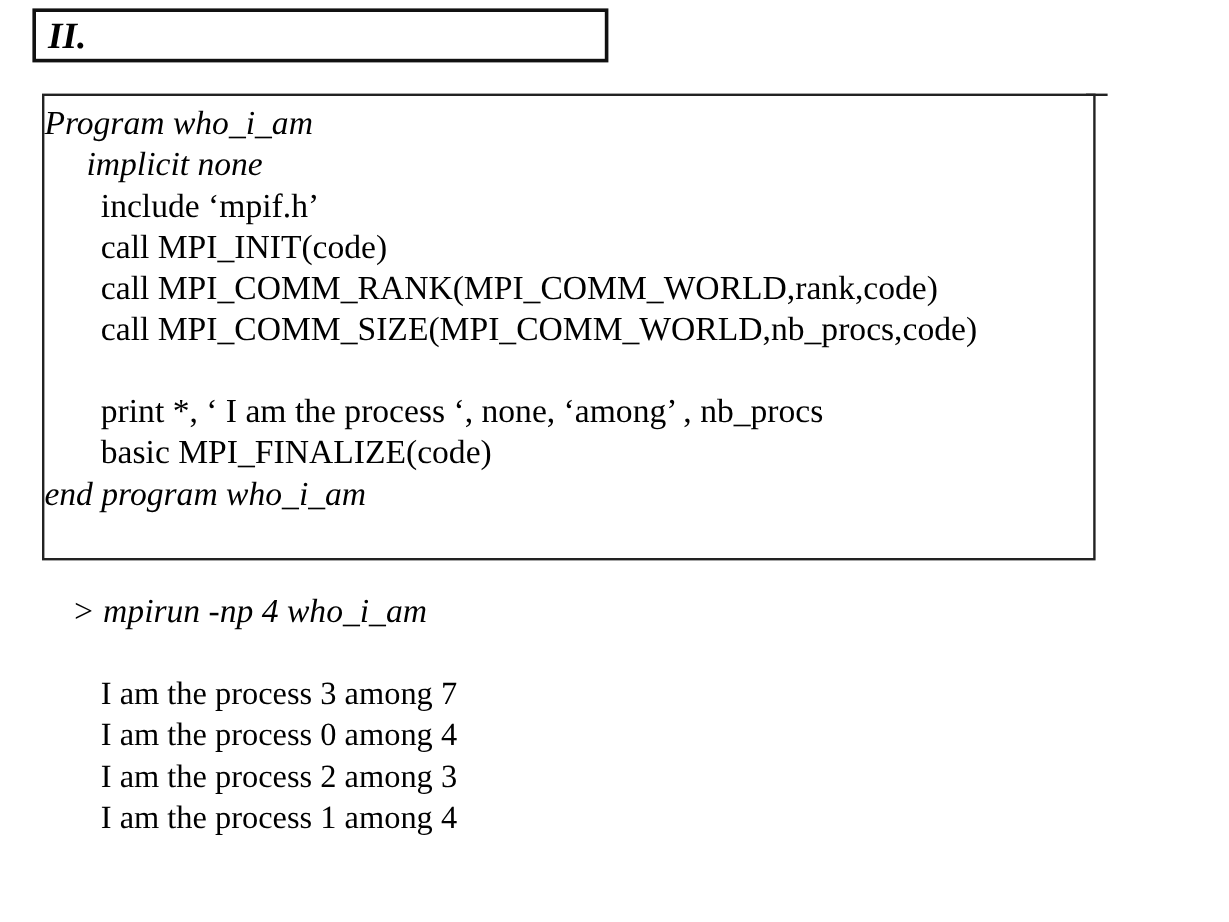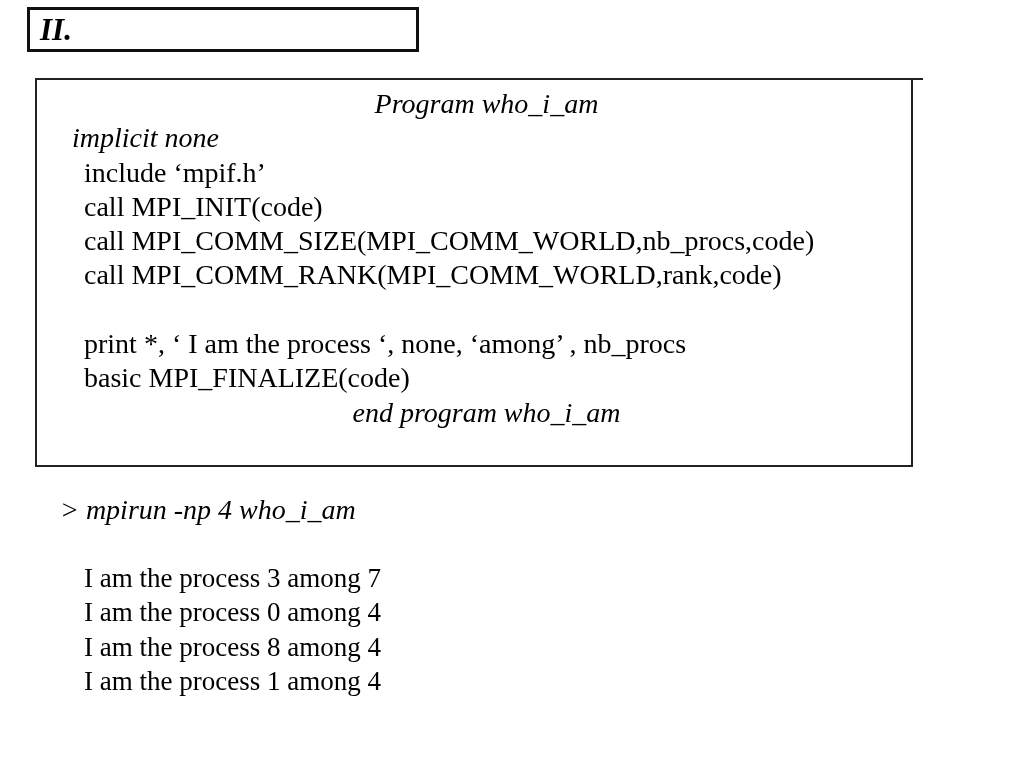--- a/index.html
+++ b/index.html
@@ -10,21 +10,21 @@
     color: #000000;
     overflow: hidden;
     position: relative;
   }
   .slide { position: absolute; left: 0; top: 0; width: 1024px; height: 768px; background: #ffffff; }
 
   
   .title-box {
     position: absolute;
     left: 27px; top: 7px;
-    width: 392px; height: 45px;
+    width: 480px; height: 45px;
     border: 3px solid #111111;
     background: #ffffff;
     display: flex;
     align-items: center;
   }
   .title-numeral {
     font-size: 31px;
     font-weight: bold;
     font-style: italic;
     margin-left: 10px;
@@ -53,21 +53,21 @@
     left: 905px; top: 78px;
     width: 18px; height: 2px;
     background: #222222;
   }
   .code-line {
     font-size: 28px;
     line-height: 34.3px;
     height: 34.3px;
     white-space: pre;
   }
-  .code-line.program { padding-left: 25px; font-style: italic; text-align: center; }
+  .code-line.program { font-style: italic; }
   .code-line.code    { padding-left: 47px; }
   .code-line.code-deep { padding-left: 35px; font-style: italic; }
   .code-line.blank   { }
 
   
   .command-line {
     position: absolute;
     left: 60px; top: 493px;
     font-size: 28px;
     line-height: 34px;
@@ -94,31 +94,31 @@
 
   <div class="title-box">
     <span class="title-numeral">II.</span>
   </div>
 
   <div class="code-box">
     <div class="code-line program">Program who_i_am</div>
     <div class="code-line code-deep">implicit none</div>
     <div class="code-line code">include ‘mpif.h’</div>
     <div class="code-line code">call MPI_INIT(code)</div>
+    <div class="code-line code">call MPI_COMM_RANK(MPI_COMM_WORLD,rank,code)</div>
     <div class="code-line code">call MPI_COMM_SIZE(MPI_COMM_WORLD,nb_procs,code)</div>
-    <div class="code-line code">call MPI_COMM_RANK(MPI_COMM_WORLD,rank,code)</div>
     <div class="code-line blank"></div>
     <div class="code-line code">print *, ‘ I am the process ‘, none, ‘among’ , nb_procs</div>
     <div class="code-line code">basic MPI_FINALIZE(code)</div>
     <div class="code-line program">end program who_i_am</div>
   </div>
   <div class="code-box-overhang"></div>
 
   <div class="command-line">&gt; mpirun -np 4 who_i_am</div>
 
   <div class="output-block">
     <div class="output-line">I am the process 3 among 7</div>
     <div class="output-line">I am the process 0 among 4</div>
-    <div class="output-line">I am the process 8 among 4</div>
+    <div class="output-line">I am the process 2 among 3</div>
     <div class="output-line">I am the process 1 among 4</div>
   </div>
 
 </div>
 
 </body></html>

